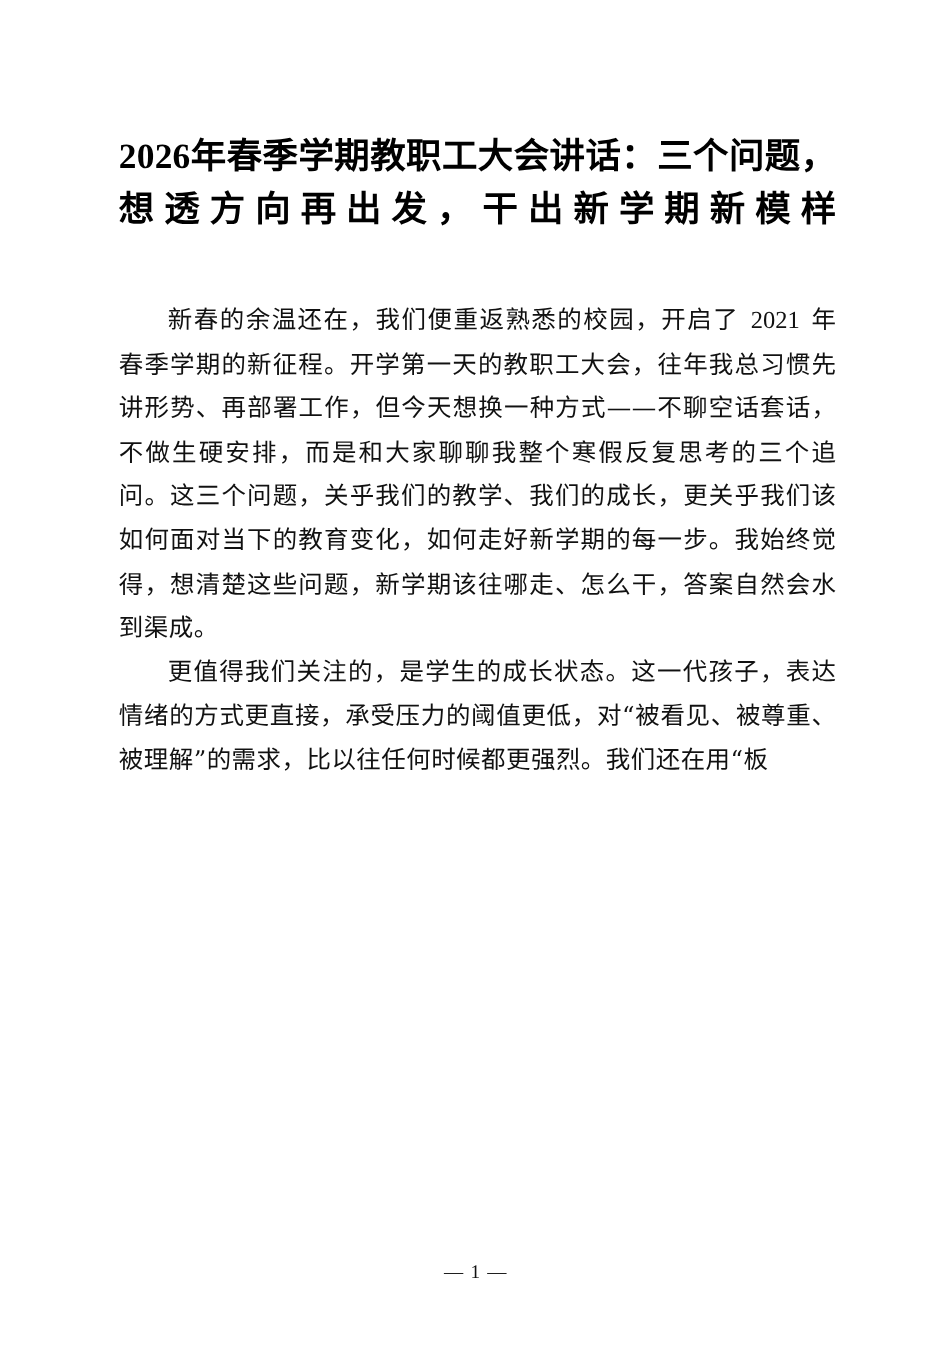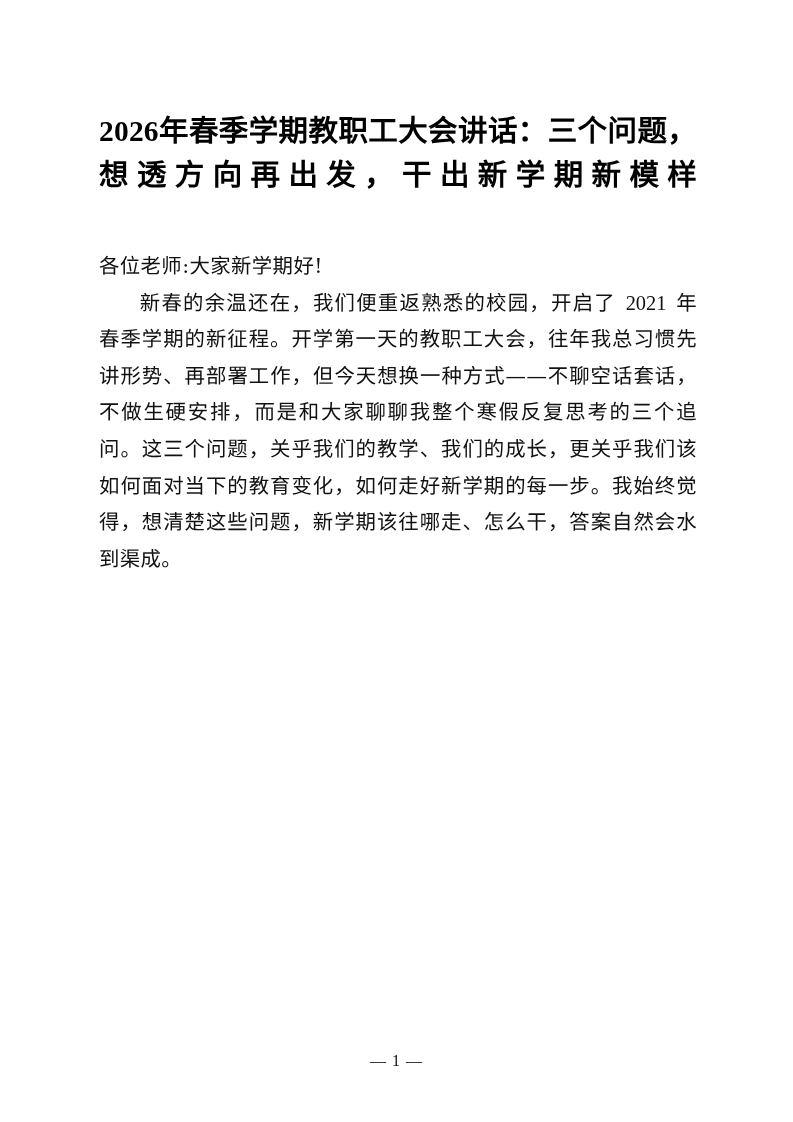--- a/index.html
+++ b/index.html
@@ -100,26 +100,26 @@
 <body>
 
 <div class="page">
 
   <div class="content">
 
     <h1 class="doc-title">2026年春季学期教职工大会讲话：三个问题，想透方向再出发，干出新学期新模样</h1>
 
     <div class="body-block">
 
-      <p class="para noindent">各位老师:大家新学期好!</p>
 
       <p class="para indent">新春的余温还在，我们便重返熟悉的校园，开启了 <span class="latin">2021</span> 年春季学期的新征程。开学第一天的教职工大会，往年我总习惯先讲形势、再部署工作，但今天想换一种方式——不聊空话套话，不做生硬安排，而是和大家聊聊我整个寒假反复思考的三个追问。这三个问题，关乎我们的教学、我们的成长，更关乎我们该如何面对当下的教育变化，如何走好新学期的每一步。我始终觉得，想清楚这些问题，新学期该往哪走、怎么干，答案自然会水到渠成。</p>
 
 
 
+      <p class="para indent">更值得我们关注的，是学生的成长状态。这一代孩子，表达情绪的方式更直接，承受压力的阈值更低，对“被看见、被尊重、被理解”的需求，比以往任何时候都更强烈。我们还在用“板</p>
 
     </div>
 
   </div>
 
   <div class="page-footer">— 1 —</div>
 
 </div>
 
 </body></html>

